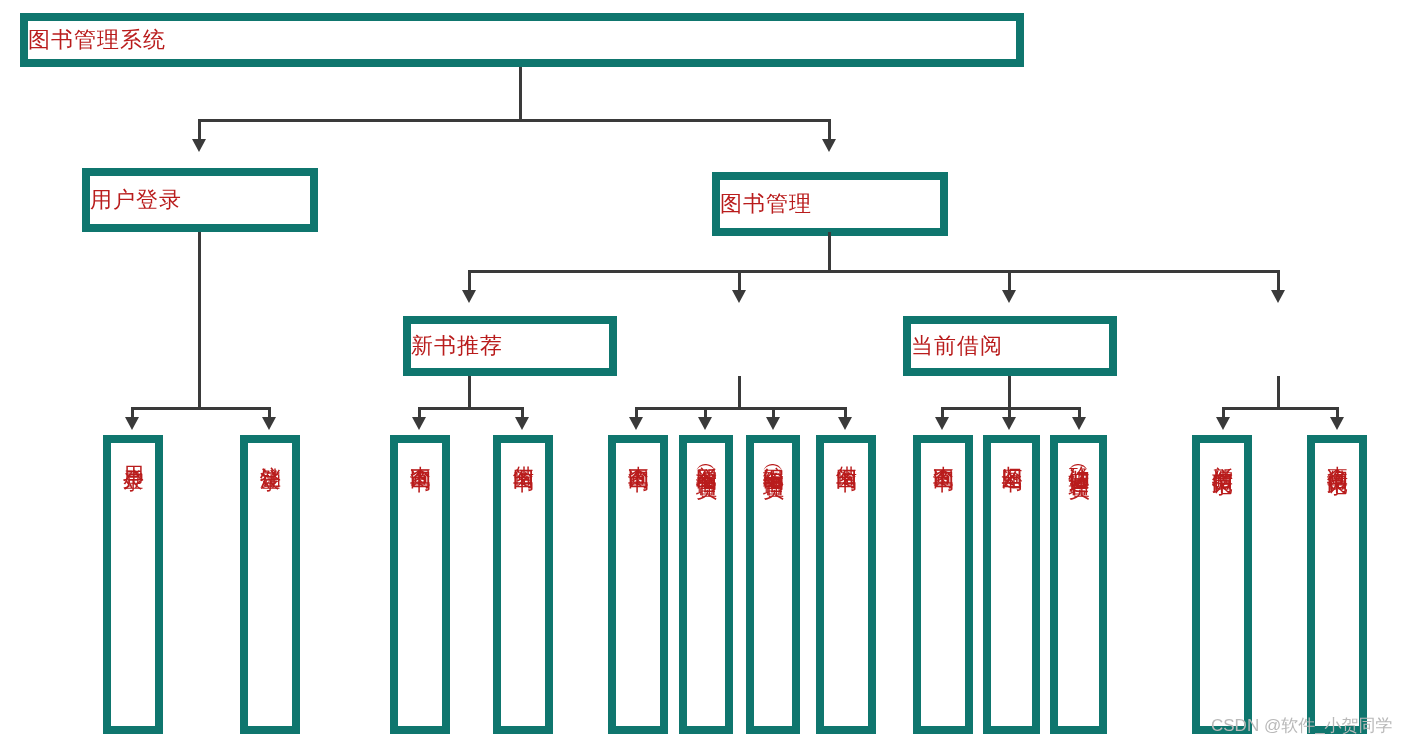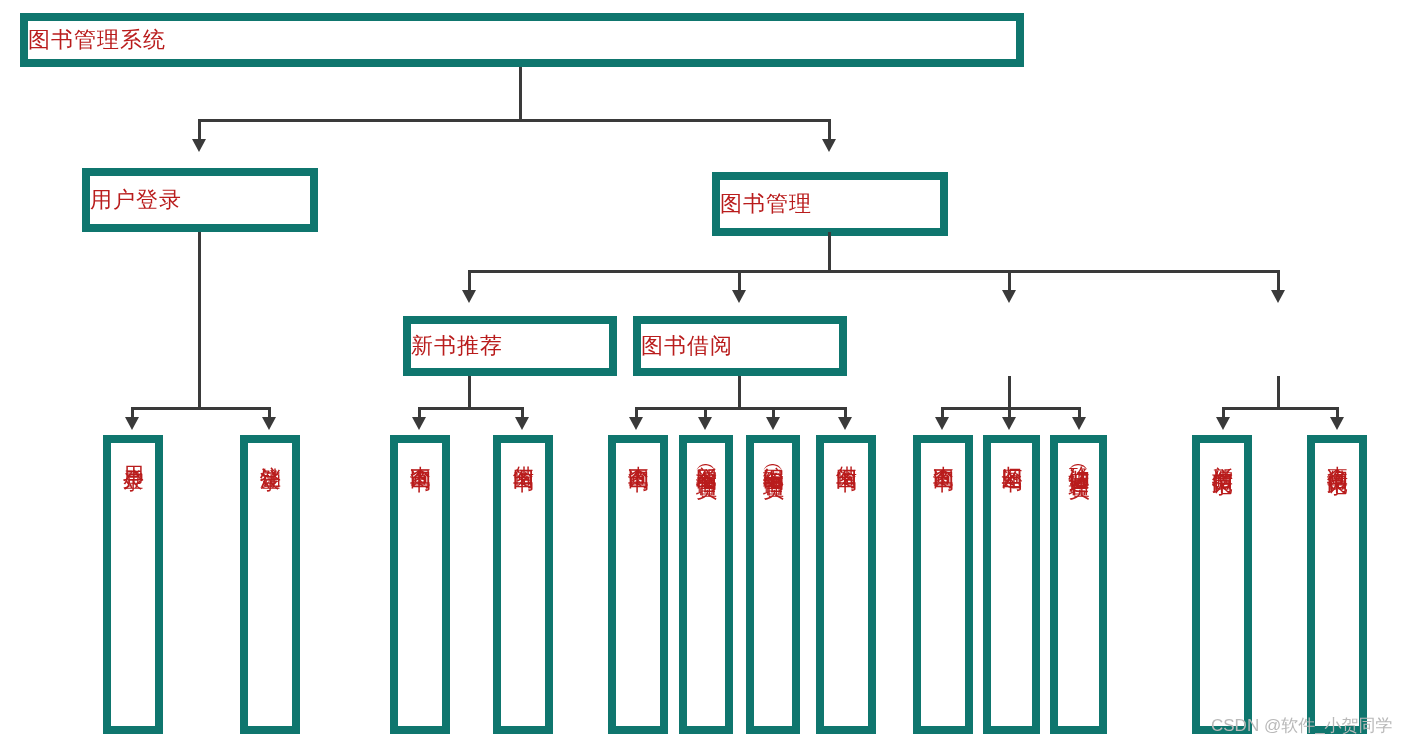--- a/index.html
+++ b/index.html
@@ -106,22 +106,22 @@
   <div class="line" style="left:738px; top:270px; width:3px; height:22px;"></div>
   <div class="arrow" style="left:732px; top:290px;"></div>
   <div class="line" style="left:1008px; top:270px; width:3px; height:22px;"></div>
   <div class="arrow" style="left:1002px; top:290px;"></div>
   <div class="line" style="left:1277px; top:270px; width:3px; height:22px;"></div>
   <div class="arrow" style="left:1271px; top:290px;"></div>
 
   <div class="node horiz" style="left:363px; top:316px; width:214px; height:60px;margin-left:40px;">
     <span>新书推荐</span>
   </div>
-  <div class="node horiz" style="left:633px; top:316px; width:214px; height:60px;">
-    <span>图书借阅</span>
+  <div class="node horiz" style="left:903px; top:316px; width:214px; height:60px;">
+    <span>当前借阅</span>
   </div>
 
   <div class="line" style="left:468px; top:376px; width:3px; height:33px;"></div>
   <div class="line" style="left:418px; top:407px; width:106px; height:3px;"></div>
   <div class="line" style="left:418px; top:407px; width:3px; height:12px;"></div>
   <div class="arrow" style="left:412px; top:417px;"></div>
   <div class="line" style="left:521px; top:407px; width:3px; height:12px;"></div>
   <div class="arrow" style="left:515px; top:417px;"></div>
 
   <div class="line" style="left:738px; top:376px; width:3px; height:33px;"></div>

